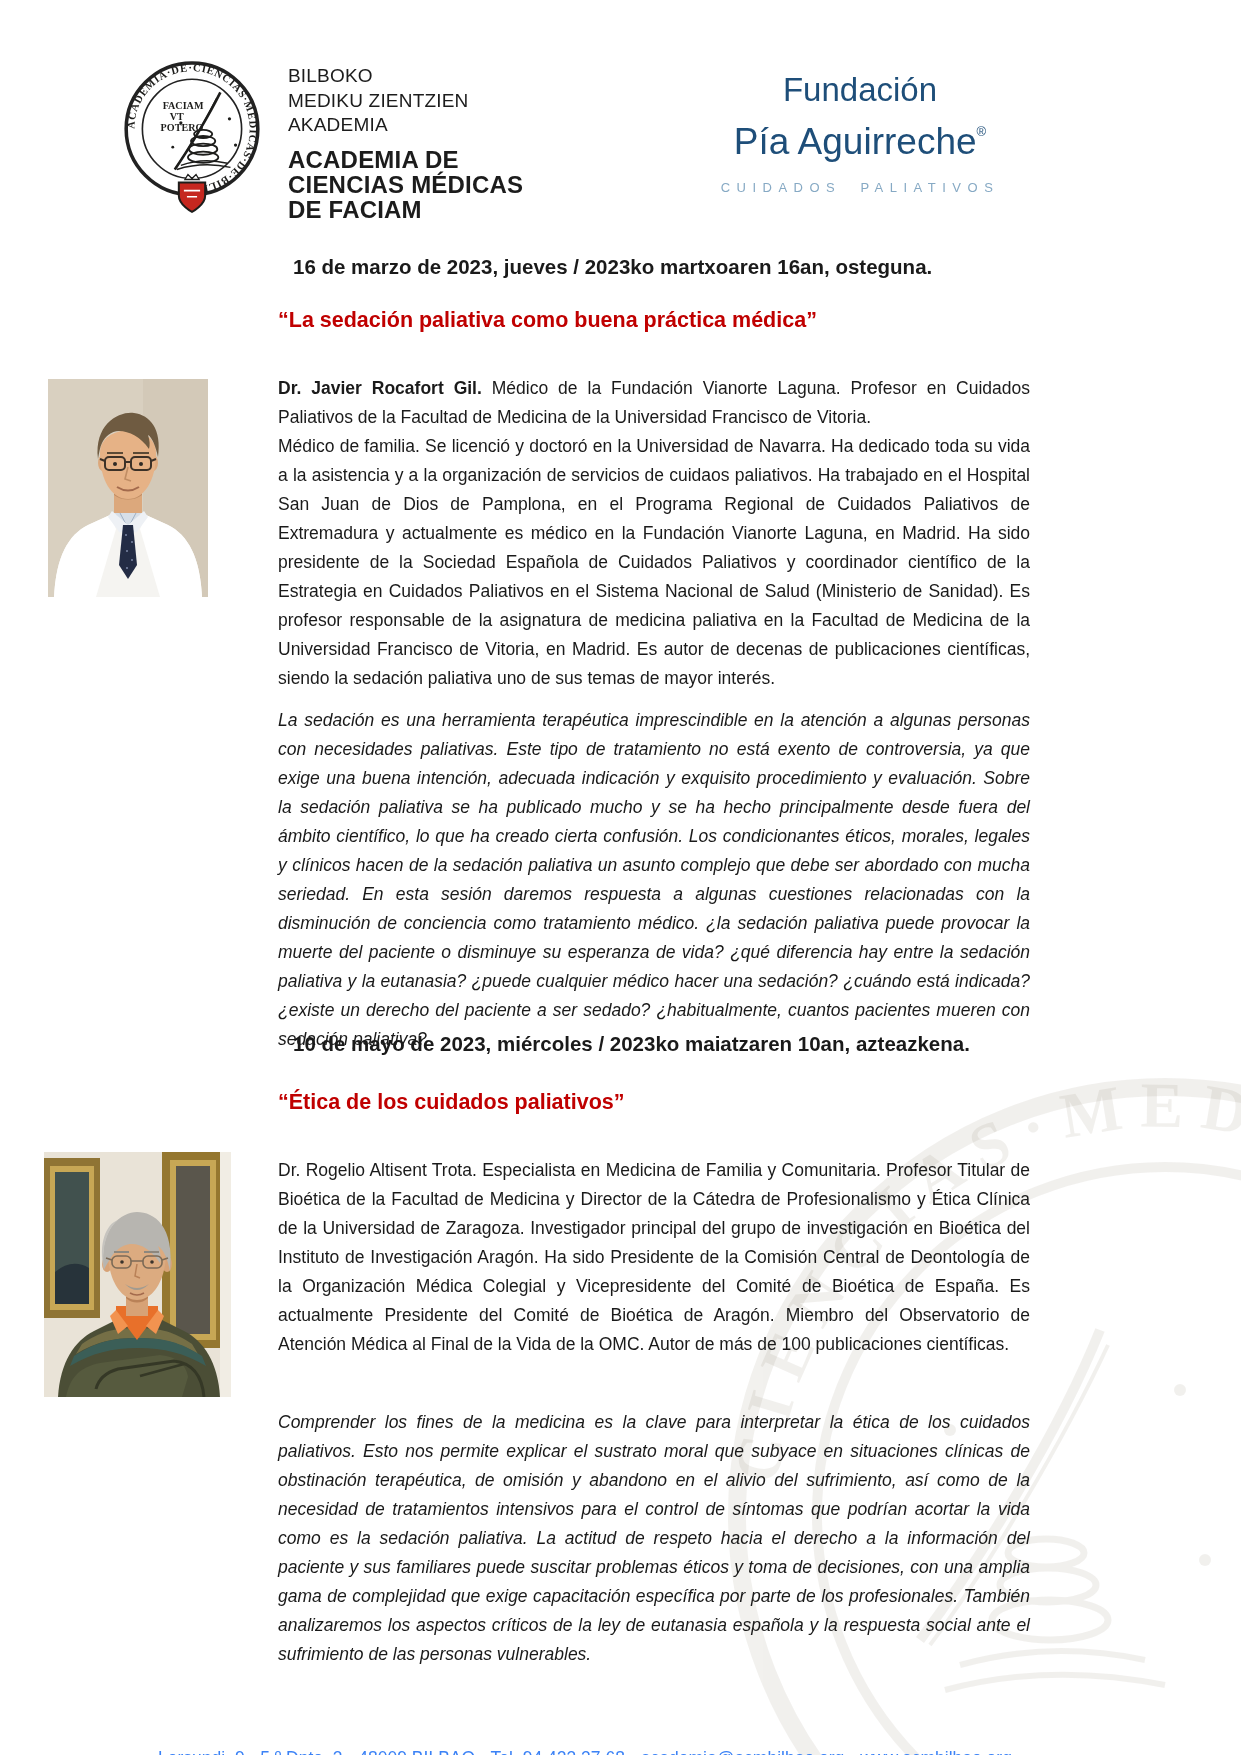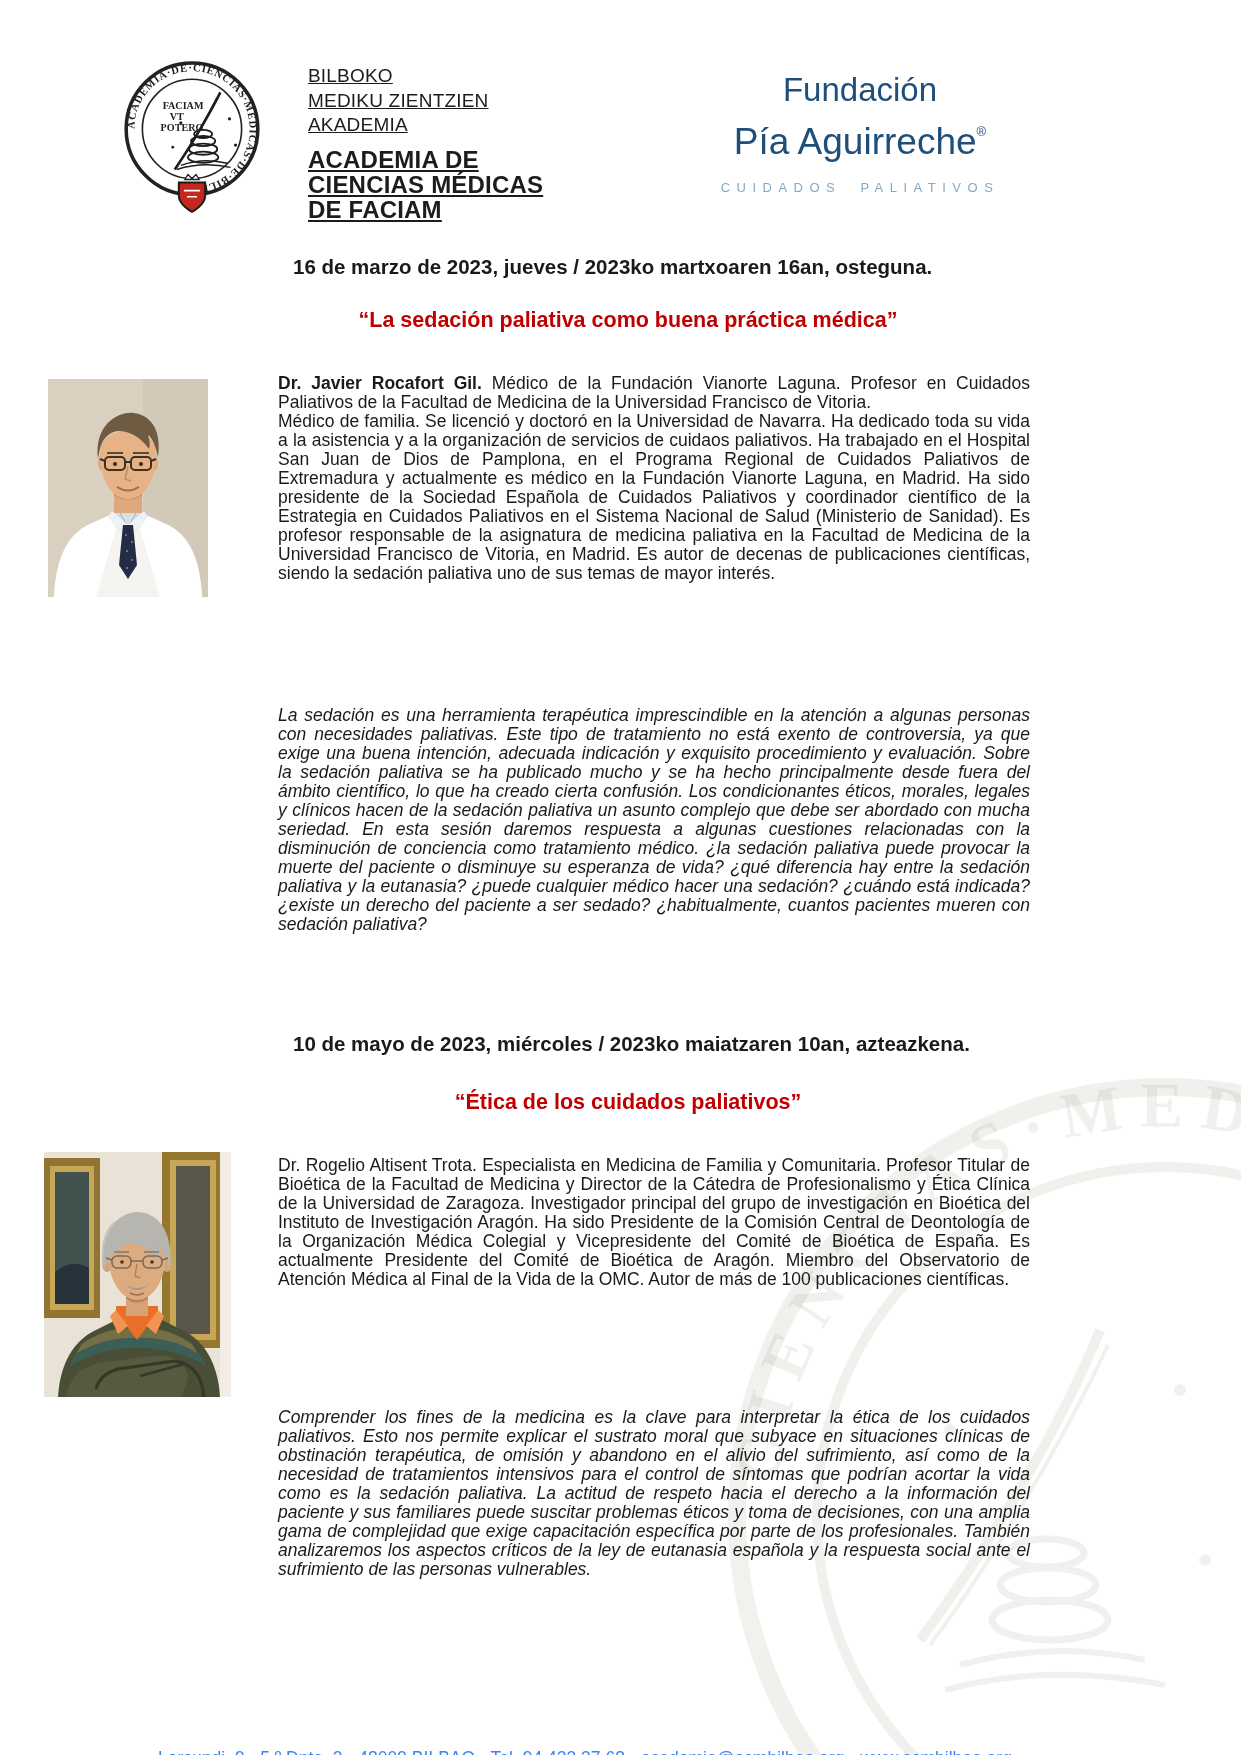--- a/index.html
+++ b/index.html
@@ -9,35 +9,35 @@
     --text-black:#1a1a1a;
   }
   html,body{margin:0;padding:0;background:#888;}
   .page{
     position:relative;width:1241px;height:1755px;margin:0 auto;
     background:#ffffff;overflow:hidden;
     font-family:"Liberation Sans",sans-serif;color:var(--text-black);
   }
   
   .seal{position:absolute;left:116px;top:56px;width:152px;height:162px;}
-  .academy-names{position:absolute;left:308px;top:64px;line-height:24.5px;font-size:19px;letter-spacing:.2px;color:#1c1c1c;text-decoration:underline;}
+  .academy-names{position:absolute;left:288px;top:64px;line-height:24.5px;font-size:19px;letter-spacing:.2px;color:#1c1c1c;}
   .academy-es{margin-top:9px;font-weight:bold;font-size:24px;line-height:25px;}
   .foundation{position:absolute;left:650px;top:70px;width:420px;text-align:center;color:var(--foundation-navy);}
   .f-line1{font-size:33px;line-height:40px;font-weight:400;}
   .f-line2{font-size:37px;line-height:44px;font-weight:400;}
   .f-line2 sup{font-size:13px;vertical-align:18px;}
   .f-tag{margin-top:16px;font-size:13px;letter-spacing:6.5px;word-spacing:9px;color:var(--foundation-light-blue);font-weight:400;}
   
   .date{position:absolute;left:293px;width:740px;font-size:20.5px;font-weight:bold;}
-  .title{position:absolute;left:278px;width:700px;margin:0;text-align:center;font-size:21.5px;font-weight:bold;color:var(--title-red);}
+  .title{position:absolute;left:278px;width:700px;margin:0;text-align:left;font-size:21.5px;font-weight:bold;color:var(--title-red);}
   .photo{position:absolute;margin:0;}
   .photo svg{display:block;}
   .bio,.abstract{
     position:absolute;left:278px;width:752px;
-    font-size:17.5px;line-height:19px;text-align:justify;
+    font-size:17.5px;line-height:29px;text-align:justify;
   }
   .bio p{margin:0;}
   .abstract{font-style:italic;}
   .date-1{top:255px;}   .title-1{top:308px;}
   .photo-1{left:48px;top:379px;width:160px;height:218px;}
   .bio-1{top:374px;}    .abstract-1{top:706px;}
   .date-2{top:1032px;}  .title-2{top:1090px;}
   .photo-2{left:44px;top:1152px;width:187px;height:245px;}
   .bio-2{top:1156px;}   .abstract-2{top:1408px;}
   

